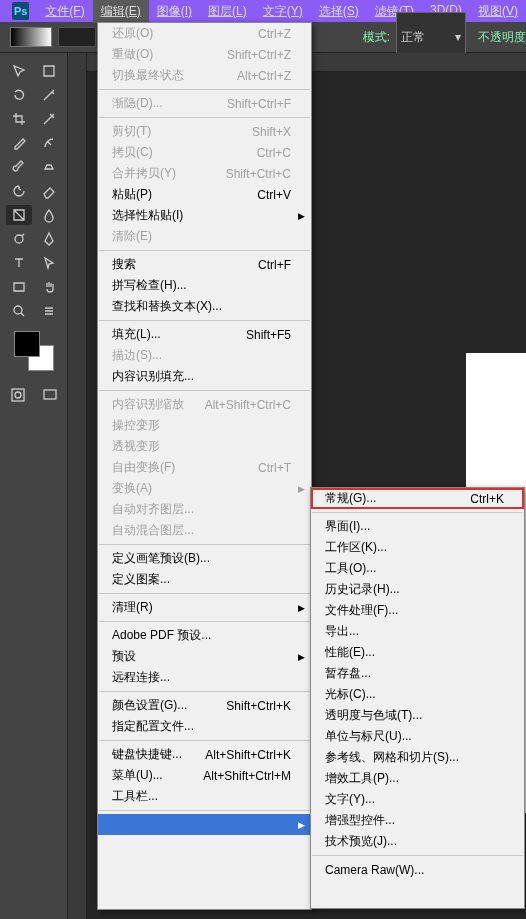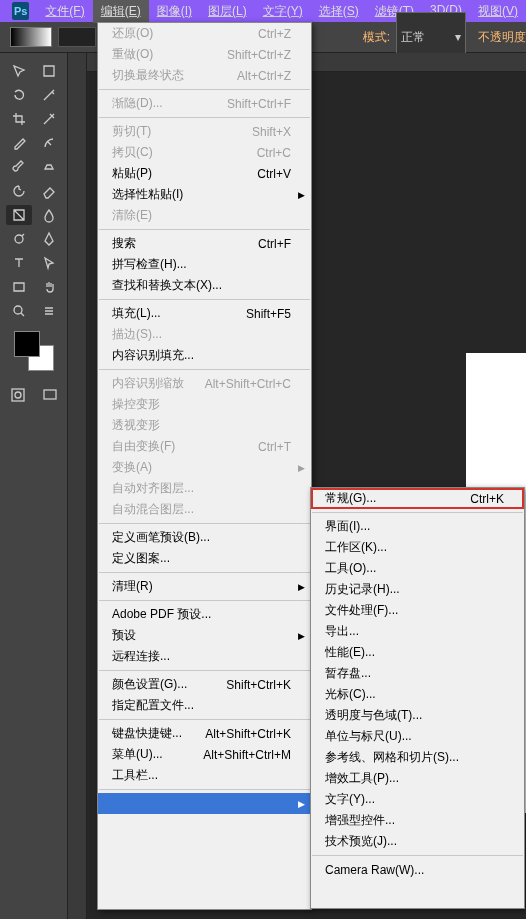--- a/index.html
+++ b/index.html
@@ -3,21 +3,21 @@
 <meta charset="utf-8">
 <style>
   html,body{margin:0;padding:0;width:526px;height:919px;overflow:hidden;font-family:"Microsoft YaHei","SimSun",Arial,sans-serif;font-size:12px;background:#323232;color:#ccc;user-select:none}
   .menubar{display:flex;height:22px;background:#8b5cf6;align-items:center;padding-left:12px}
   .ps-logo{width:20px;height:18px;background:#0a4e74;color:#7fd0ff;font-weight:bold;font-size:11px;display:flex;align-items:center;justify-content:center;border-radius:2px;margin-right:8px}
   .menubar-item{color:#ddd;padding:3px 8px;cursor:default;white-space:nowrap}
   .menubar-item.active{background:#5a5a5a}
   .optbar{display:flex;height:30px;background:#444;border-bottom:1px solid #222;align-items:center;padding-left:10px;gap:6px}
   .opt-swatch{width:40px;height:18px;background:linear-gradient(to right,#000,#fff);border:1px solid #777}
   .opt-sel{width:36px;height:18px;background:#222;border:1px solid #555}
-  .opt-label{color:#fdba74;margin-left:6px}
+  .opt-label{color:#86efac;margin-left:6px}
   .opt-combo{height:18px;border:1px solid #666;background:#333;color:#ccc;padding:15px 4px;display:flex;align-items:center;min-width:60px}
   .workspace{display:flex;height:867px}
   .toolbar{width:67px;background:#444;border-right:1px solid #222;display:flex;flex-direction:column;align-items:center;padding-top:8px}
   .tool-grid{display:grid;grid-template-columns:26px 26px;gap:4px}
   .tool{width:26px;height:20px;display:flex;align-items:center;justify-content:center;color:#ccc;border-radius:2px}
   .tool.active{background:#2a2a2a}
   .tool svg{width:16px;height:16px;stroke:#ccc;fill:none;stroke-width:1.3}
   .color-swap{margin-top:10px;position:relative;width:40px;height:40px}
   .fg{position:absolute;top:0;left:0;width:24px;height:24px;background:#000;border:1px solid #888}
   .bg{position:absolute;bottom:0;right:0;width:24px;height:24px;background:#fff;border:1px solid #888}
@@ -228,20 +228,24 @@
     </div>
     <div class="sep"></div>
     <div class="mi disabled">
       <span class="lbl">剪切(T)</span>
       <span class="sc">Shift+X</span>
     </div>
     <div class="mi disabled">
       <span class="lbl">拷贝(C)</span>
       <span class="sc">Ctrl+C</span>
     </div>
+    <div class="mi disabled">
+      <span class="lbl">合并拷贝(Y)</span>
+      <span class="sc">Shift+Ctrl+C</span>
+    </div>
     <div class="mi">
       <span class="lbl">粘贴(P)</span>
       <span class="sc">Ctrl+V</span>
     </div>
     <div class="mi">
       <span class="lbl">选择性粘贴(I)</span>
       <span class="arrow">▶</span>
     </div>
     <div class="mi disabled">
       <span class="lbl">清除(E)</span>

